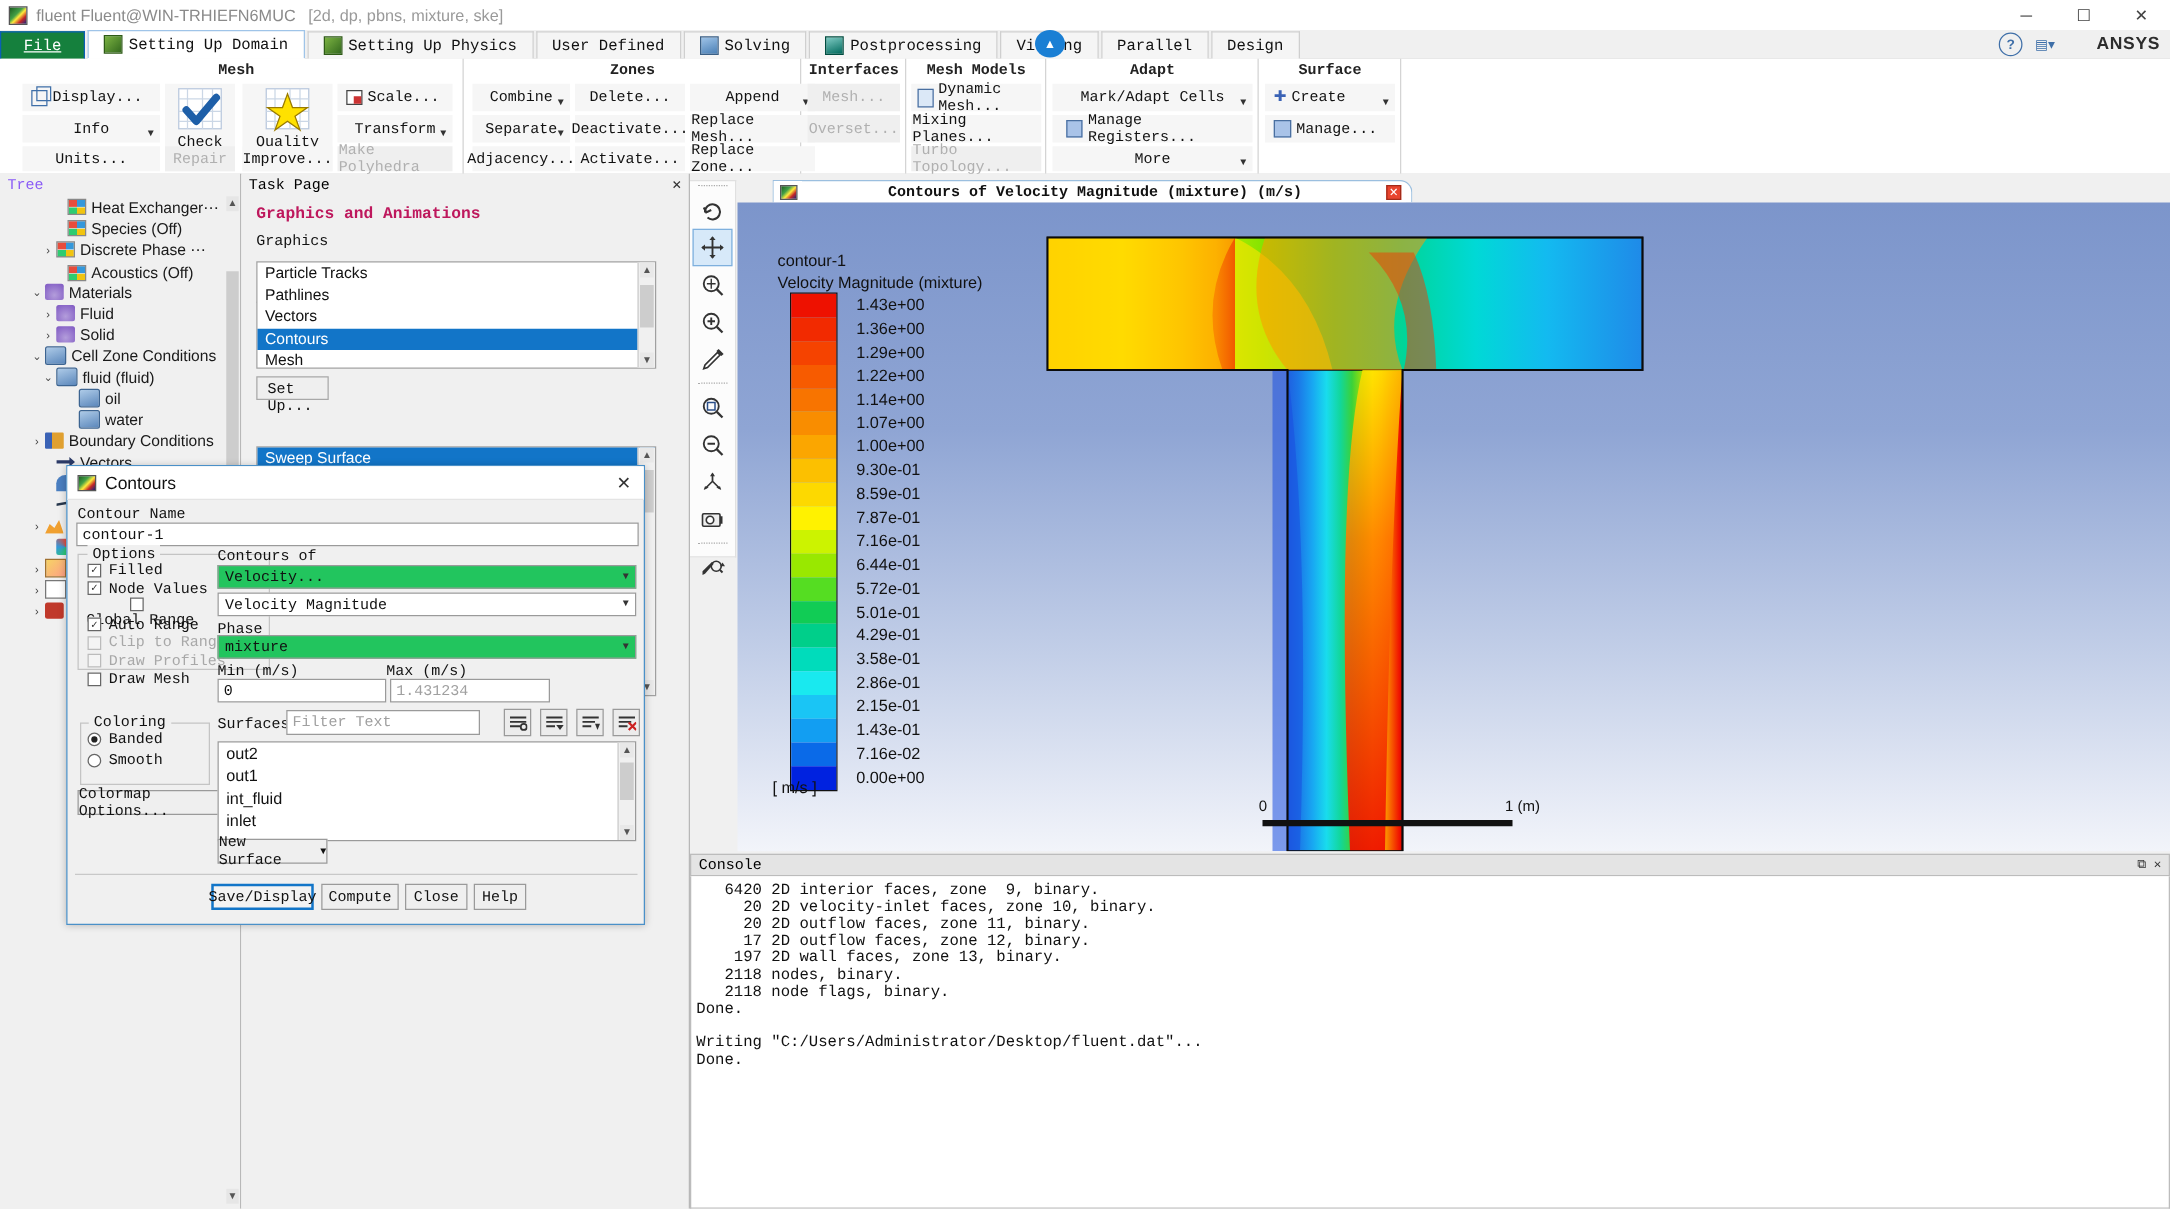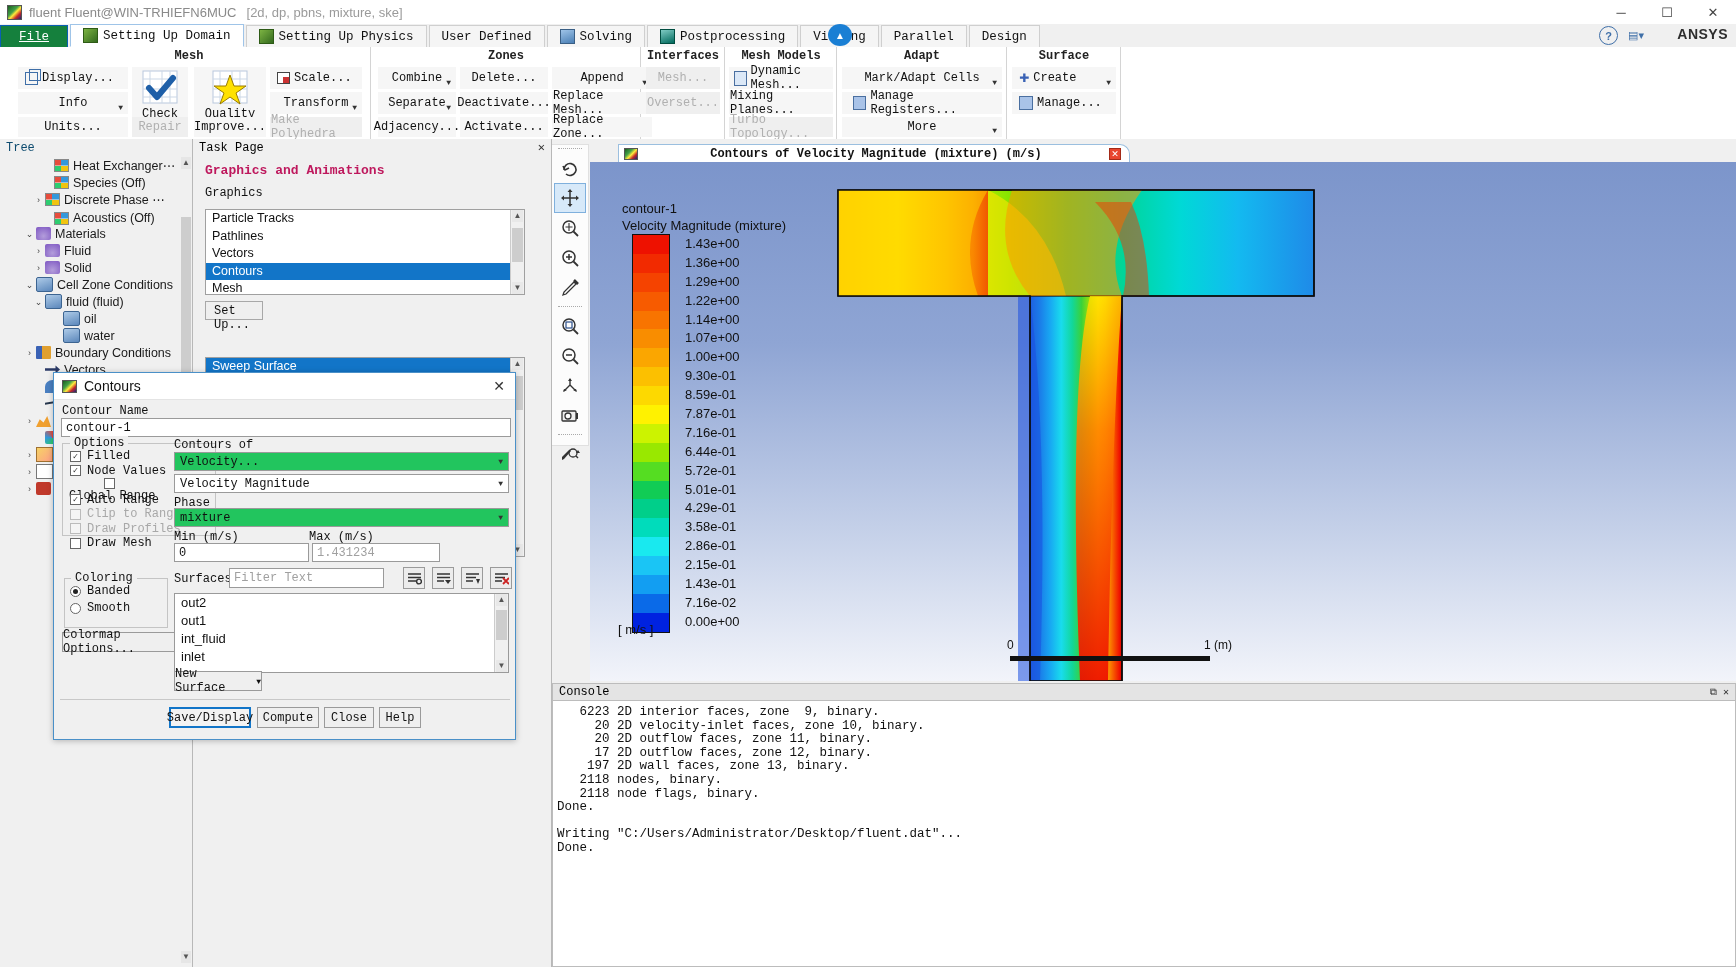--- a/index.html
+++ b/index.html
@@ -91,21 +91,21 @@
   .i-reg{width:12px;height:12px;background:#a9c3e8;border:1px solid #4a6fa0;margin-right:4px;}
   .i-plus{color:#3a62b5;font-size:17px;font-weight:bold;margin-right:4px;line-height:10px;}
 
   
   #treepanel{
     position:absolute;left:0;top:139px;width:192px;height:828px;
     background:#f0f0f0;border-right:1px solid #b8b8b8;
   }
   #treehdr{
     height:18px;background:#f0f0f0;font-family:"Liberation Mono",monospace;
-    font-size:12px;padding-left:6px;line-height:18px;color:#0c4a6e;
+    font-size:12px;padding-left:6px;line-height:18px;color:#8b5cf6;
     display:flex;justify-content:space-between;align-items:flex-end;
   }
   #treebody{
     position:absolute;left:14px;top:18px;width:165px;height:806px;
     background:#f0f0f0;overflow:hidden;
   }
   .titem{height:17px;display:flex;align-items:center;font-size:12.5px;color:#1a1a1a;white-space:nowrap;}
   .chev{width:13px;text-align:center;color:#444;font-size:9px;flex:none;}
   .ticon{width:15px;height:13px;flex:none;margin-right:4px;}
   .ic-grid{background:
@@ -836,21 +836,21 @@
 
     <div id="console">
       <div id="conhdr">
         <span>Console</span>
         <span class="btns">
           <span>⧉</span>
           <span>✕</span>
         </span>
       </div>
       <div id="conbody">
-          <div class="cline">   6223 2D interior faces, zone  9, binary.</div>
+          <div class="cline">   6420 2D interior faces, zone  9, binary.</div>
           <div class="cline">     20 2D velocity-inlet faces, zone 10, binary.</div>
           <div class="cline">     20 2D outflow faces, zone 11, binary.</div>
           <div class="cline">     17 2D outflow faces, zone 12, binary.</div>
           <div class="cline">    197 2D wall faces, zone 13, binary.</div>
           <div class="cline">   2118 nodes, binary.</div>
           <div class="cline">   2118 node flags, binary.</div>
           <div class="cline">Done.</div>
           <div class="cline"></div>
           <div class="cline">Writing "C:/Users/Administrator/Desktop/fluent.dat"...</div>
           <div class="cline">Done.</div>

